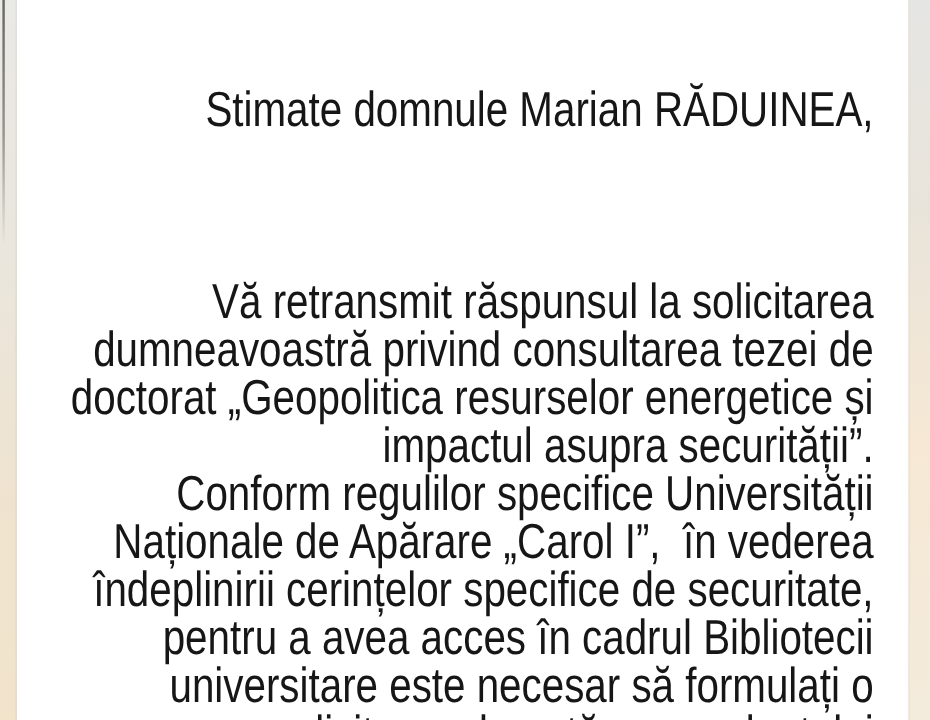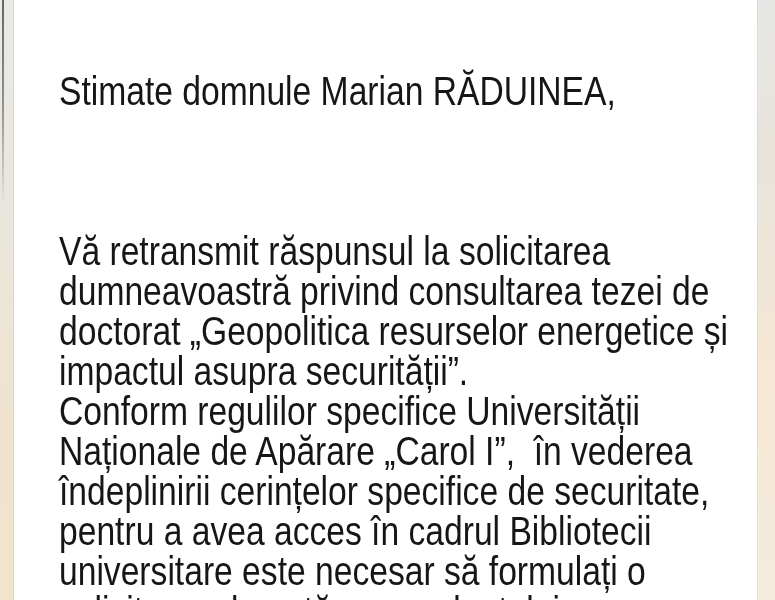--- a/index.html
+++ b/index.html
@@ -10,20 +10,21 @@
     overflow: hidden;
     background: var(--paper, #ffffff);
   }
   .page {
     position: relative;
     width: 775px;
     height: 600px;
     background: var(--paper, #ffffff);
     overflow: hidden;
     font-family: "Liberation Sans", "DejaVu Sans", sans-serif;
+    text-align: right;
   }
   
   .edge-strip-left {
     position: absolute;
     left: 0;
     top: 0;
     width: 13px;
     height: 600px;
     background: linear-gradient(to bottom,
       var(--edge-left-top, #e9e9e6) 0%,

